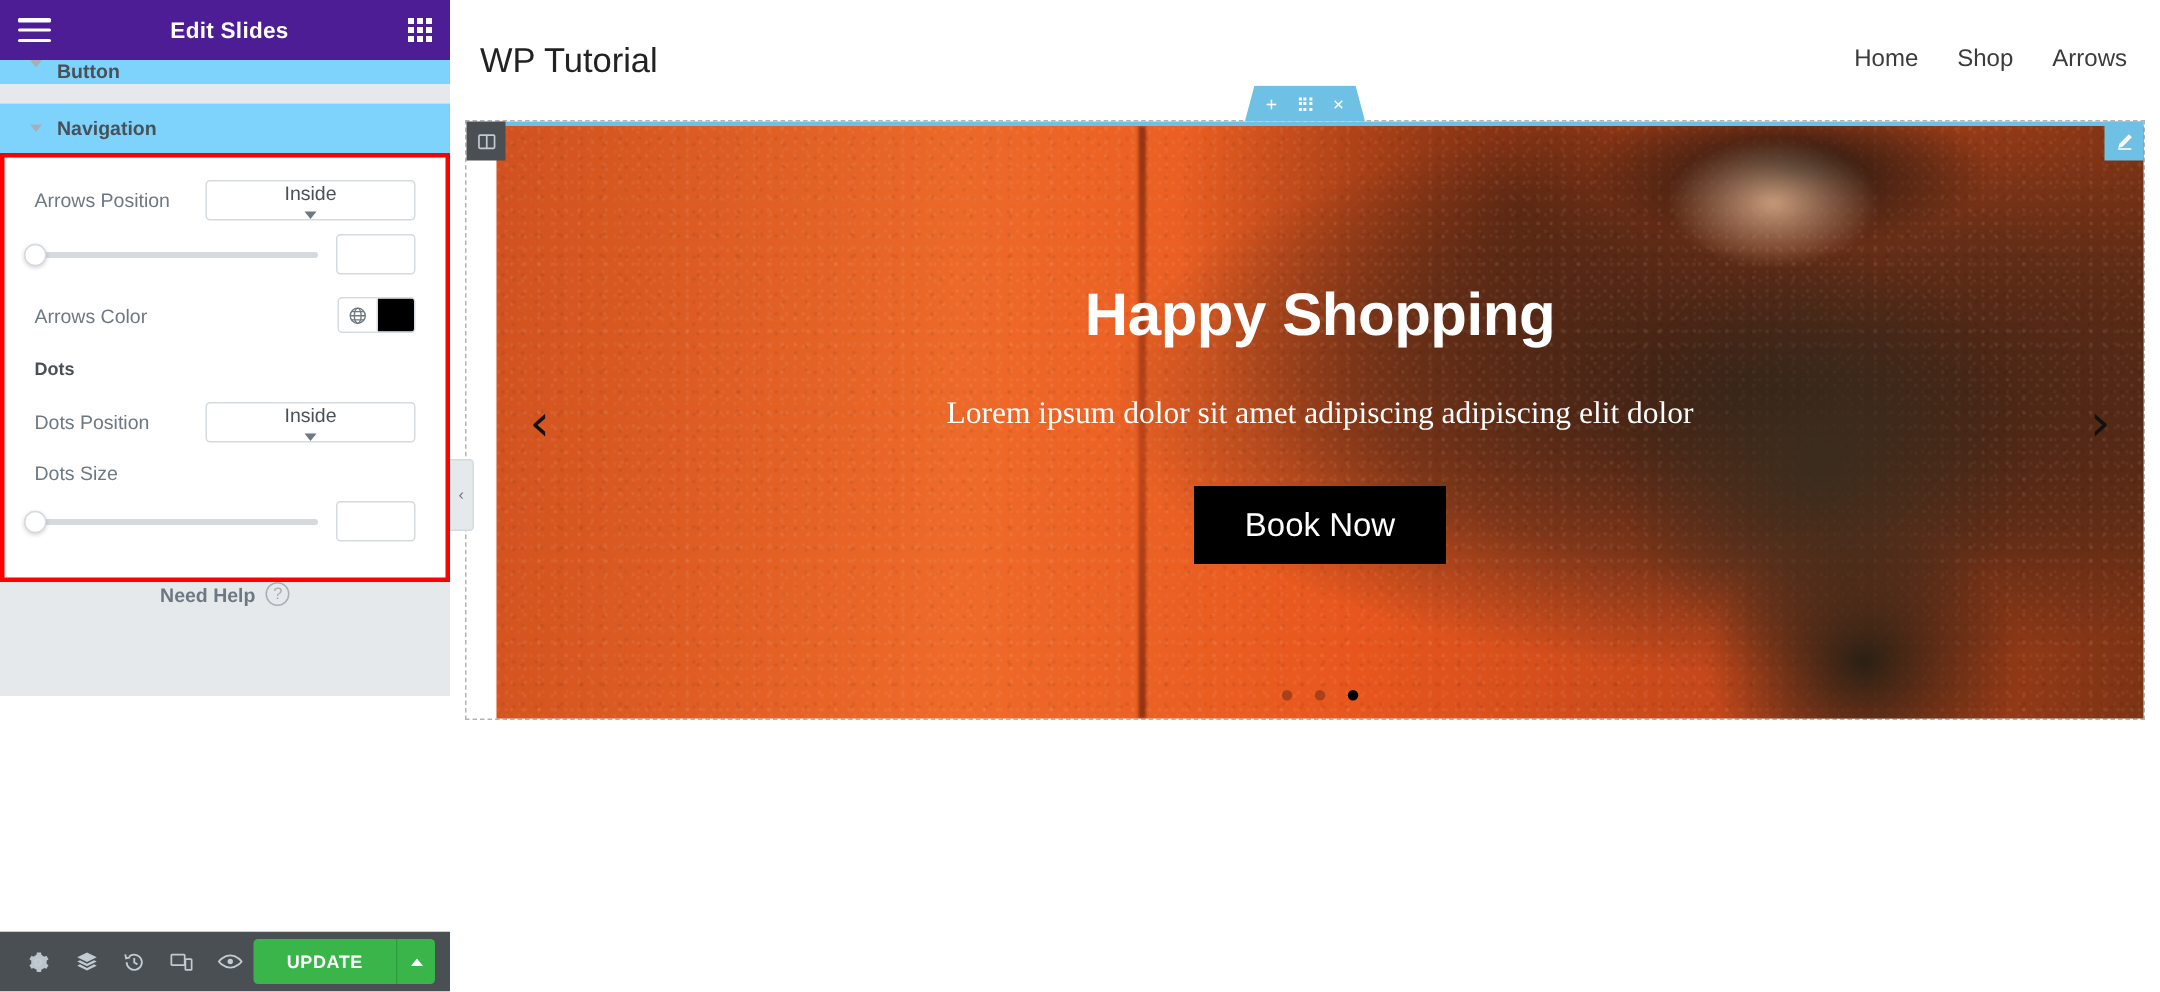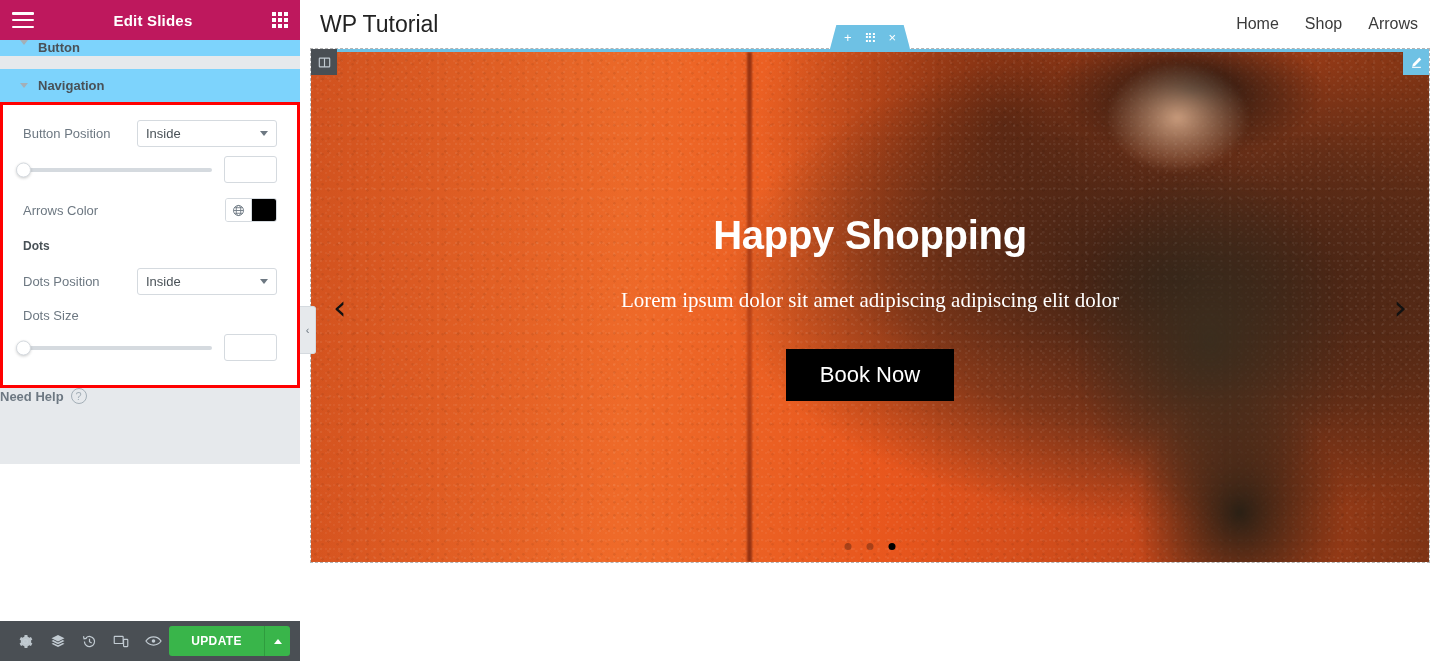--- a/index.html
+++ b/index.html
@@ -11,21 +11,21 @@
   .app { display: flex; width: 1440px; height: 661px; }
 
   
   .panel {
     width: 300px; height: 661px;
     background: #e6e9ec;
     display: flex; flex-direction: column;
     position: relative;
   }
   .panel-header {
-    height: 40px; background: #be185d;
+    height: 40px; background: #4c1d95;
     display: flex; align-items: center; justify-content: space-between;
     padding: 0 12px; flex: 0 0 40px;
   }
   .panel-header .title {
     color: #fff; font-size: 15px; font-weight: bold;
     letter-spacing: .2px; flex: 1; text-align: center;
   }
   .hamburger { width: 22px; height: 16px; display: flex; flex-direction: column; justify-content: space-between; cursor: pointer; }
   .hamburger span { display: block; height: 2.5px; background: #fff; border-radius: 1px; }
   .grid-icon { display: grid; grid-template-columns: repeat(3, 4px); grid-template-rows: repeat(3, 4px); gap: 2px; cursor: pointer; }
@@ -52,21 +52,21 @@
     padding: 12px 20px 10px 20px;
   }
   .ctl-row {
     display: flex; align-items: center; justify-content: space-between;
     padding: 5px 20px 5px 20px; min-height: 30px;
   }
   .ctl-label { font-size: 13px; color: #6d7882; }
   .select-box {
     width: 140px; height: 27px; border: 1px solid #d5dadf; border-radius: 3px;
     background: #fff; display: flex; align-items: center; justify-content: space-between;
-    padding: 0 8px; font-size: 13px; color: #495157; cursor: pointer;
+    padding: 0 8px; font-size: 13px; color: #495157; cursor: pointer; flex-direction: column;
   }
   .select-box .arrow { width: 0; height: 0; border-left: 4px solid transparent; border-right: 4px solid transparent; border-top: 5px solid #6d7882; }
 
   .slider-row { display: flex; align-items: center; padding: 4px 20px 10px 20px; gap: 12px; }
   .slider-track {
     flex: 1; height: 4px; background: #d5dadf; border-radius: 2px; position: relative; cursor: pointer;
   }
   .slider-handle {
     position: absolute; left: -7px; top: 50%; transform: translateY(-50%);
     width: 15px; height: 15px; border-radius: 50%; background: #fff;
@@ -79,21 +79,21 @@
   }
 
   .color-ctl { display: flex; align-items: center; border: 1px solid #d5dadf; border-radius: 3px; overflow: hidden; height: 24px; }
   .globe-btn {
     width: 26px; height: 100%; display: flex; align-items: center; justify-content: center;
     background: #fff; border-right: 1px solid #d5dadf; cursor: pointer;
   }
   .swatch { width: 24px; height: 100%; cursor: pointer; }
 
   .need-help {
-    display: flex; align-items: center; gap: 7px;
+    display: flex; align-items: center; justify-content: center; gap: 7px;
     background: #e6e9ec; color: #6d7882; font-size: 13px; font-weight: bold;
     flex: 1; padding-bottom: 60px;
   }
   .q-circle {
     width: 16px; height: 16px; border-radius: 50%; border: 1px solid #a4afb7;
     color: #a4afb7; font-size: 11px; font-weight: normal;
     display: flex; align-items: center; justify-content: center; cursor: pointer;
   }
 
   .panel-footer {
@@ -122,21 +122,21 @@
   .collapse-tab {
     position: absolute; left: 300px; top: 306px; width: 16px; height: 48px;
     background: #e6e9ec; border: 1px solid #d5dadf; border-left: none;
     border-radius: 0 3px 3px 0; display: flex; align-items: center; justify-content: center;
     color: #6d7882; font-size: 11px; cursor: pointer; z-index: 40;
   }
 
   
   .canvas { flex: 1; position: relative; background: #fff; height: 661px; overflow: hidden; }
   .site-header {
-    height: 48px; display: flex; align-items: center; justify-content: space-between;
+    height: 80px; display: flex; align-items: center; justify-content: space-between;
     padding: 0 22px 0 20px; background: #fff;
   }
   .site-logo { font-size: 23px; color: #222; font-weight: normal; }
   .site-nav { display: flex; gap: 26px; }
   .site-nav a { font-size: 16px; color: #3b3b3b; text-decoration: none; cursor: pointer; }
 
   .section-wrap { position: relative; margin: 0 10px 0 10px; }
   .dashed-box {
     border: 1px dashed #b3b3b3; border-top: 1px dashed #b3b3b3;
     position: relative;
@@ -154,27 +154,28 @@
   .col-handle {
     position: absolute; left: 0; top: 0; width: 26px; height: 26px;
     background: #4a4f54; display: flex; align-items: center; justify-content: center; z-index: 25; cursor: move;
   }
   .edit-badge {
     position: absolute; right: 0; top: 0; width: 26px; height: 26px;
     background: #6ec1e4; display: flex; align-items: center; justify-content: center; z-index: 25; cursor: pointer;
   }
 
   .slide {
-    position: relative; height: 513px; overflow: hidden;
+    position: relative; height: 398px; overflow: hidden;
     border-top: 3px solid #6ec1e4;
     background:
       radial-gradient(ellipse 60% 70% at 78% 45%, rgba(40,28,20,.92) 0%, rgba(60,35,22,.55) 42%, rgba(0,0,0,0) 68%),
       radial-gradient(circle at 62% 14%, rgba(20,12,8,.55) 0%, rgba(0,0,0,0) 30%),
       linear-gradient(100deg, rgba(0,0,0,.10) 0%, rgba(0,0,0,0) 32%),
       linear-gradient(90deg, #e85b22 0%, #ef6a29 28%, #e8561d 52%, #c4471a 74%, #7d3314 100%);
+    margin-left: 20px;
   }
   .wall-crack {
     position: absolute; left: 39%; top: 0; bottom: 0; width: 5px;
     background: linear-gradient(180deg, rgba(120,35,12,.75), rgba(150,45,15,.5) 55%, rgba(110,30,10,.7));
     filter: blur(1px);
   }
   .wall-tex {
     position: absolute; inset: 0; opacity: .30;
     background-image:
       radial-gradient(circle at 12% 22%, rgba(255,255,255,.22) 0 1px, transparent 1.6px),
@@ -271,21 +272,21 @@
 
       <div class="section-head">
         <span class="caret"></span>
         <span>Navigation</span>
       </div>
 
       <div class="nav-box" style="border-color: rgb(255, 0, 0);">
 
 
         <div class="ctl-row">
-          <span class="ctl-label">Button Position</span>
+          <span class="ctl-label">Arrows Position</span>
           <div class="select-box">
             <span>Inside</span>
             <span class="arrow"></span>
           </div>
         </div>
 
         <div class="slider-row">
           <div class="slider-track">
             <div class="slider-handle" style="left: calc(0% - 7px);"></div>
           </div>

